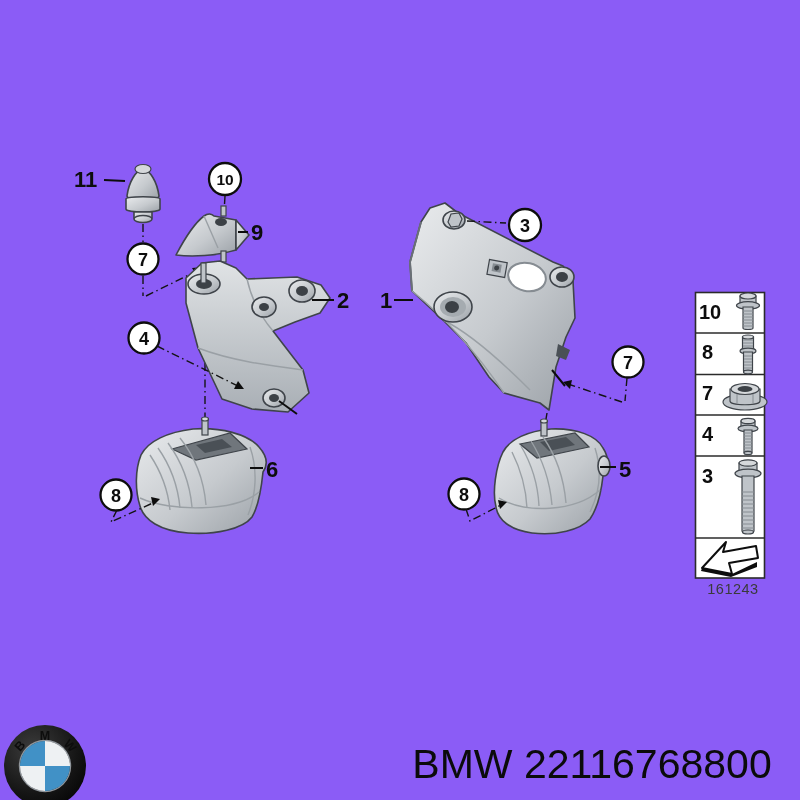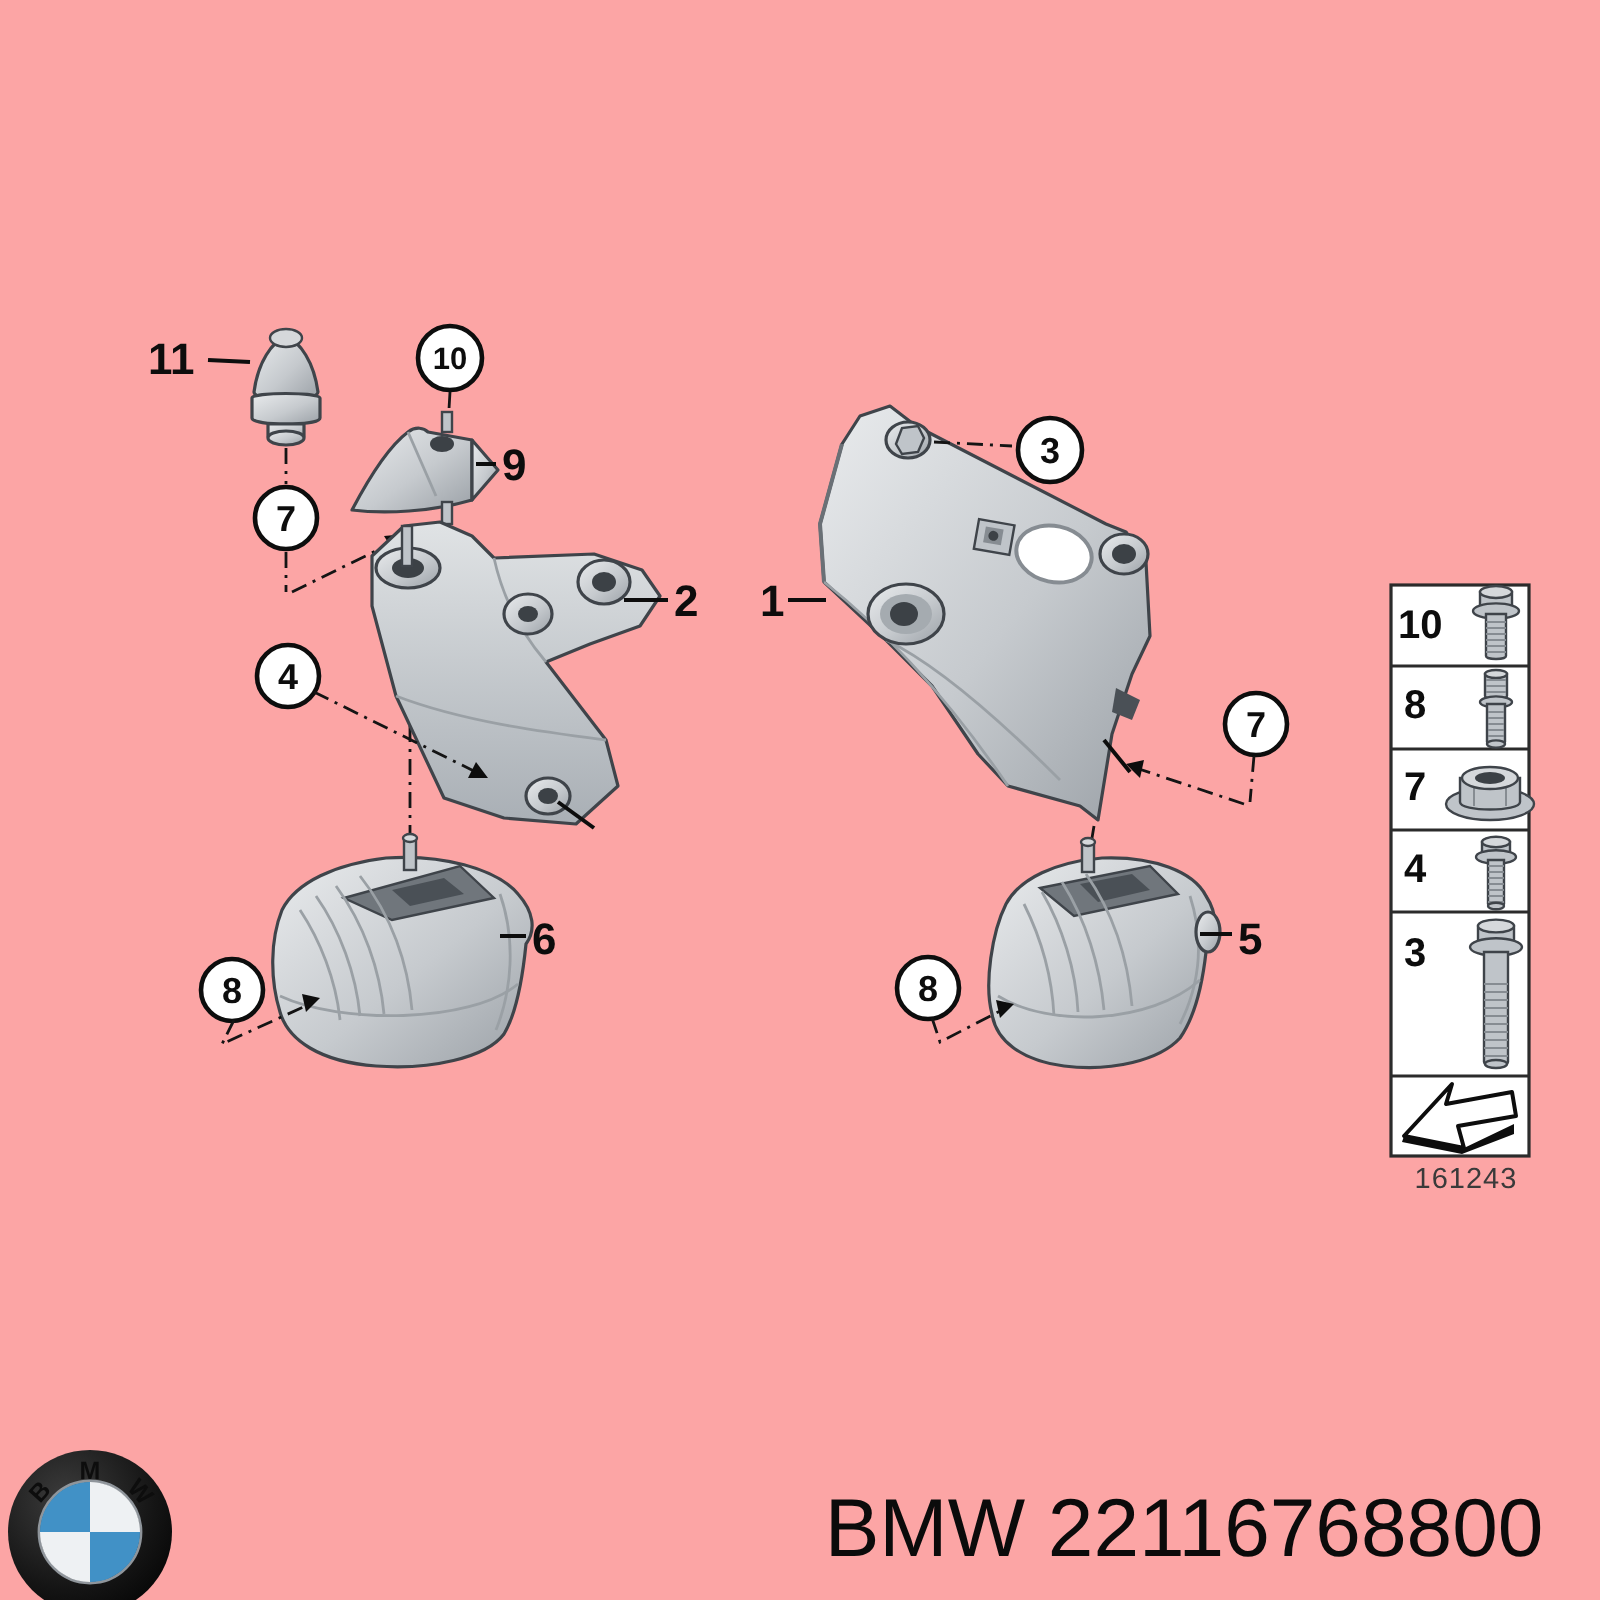--- a/index.html
+++ b/index.html
@@ -1,16 +1,16 @@
 <!DOCTYPE html>
 <html><head>
 <meta charset="utf-8">
 <style>
   html,body{margin:0;padding:0;background:#fff;}
-  .page{position:relative;width:800px;height:800px;background:#fca5a5;overflow:hidden;
+  .page{position:relative;width:800px;height:800px;background:#8b5cf6;overflow:hidden;
         font-family:"Liberation Sans",sans-serif;}
   svg{position:absolute;left:0;top:0;}
   text{font-family:"Liberation Sans",sans-serif;fill:#0d0d0d;}
   .lbl{font-size:22px;font-weight:bold;}
   .cnum{font-size:18px;font-weight:bold;text-anchor:middle;}
   .cnum-sm{font-size:15.5px;font-weight:bold;text-anchor:middle;}
   .legnum{font-size:20px;font-weight:bold;}
   .code{font-size:14.5px;fill:#3a3a3a;text-anchor:middle;letter-spacing:0.5px;}
   .pn{font-size:41px;text-anchor:middle;fill:#0b0b0b;}
   .part{fill:url(#gMetal);stroke:#3f444a;stroke-width:1.6;stroke-linejoin:round;}

